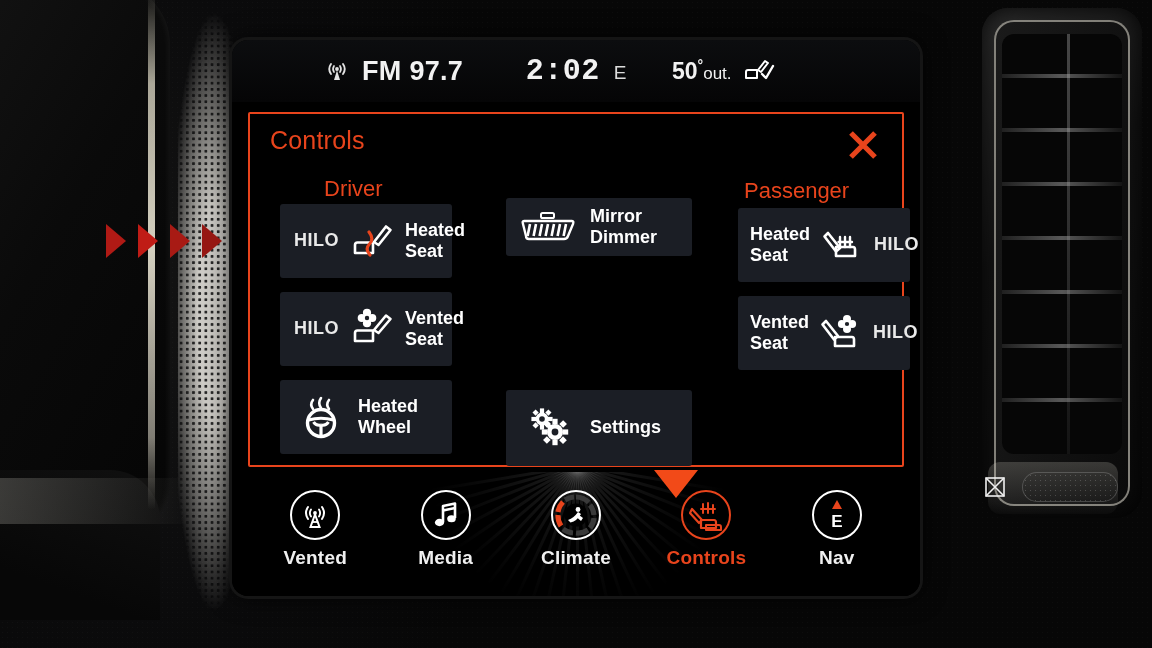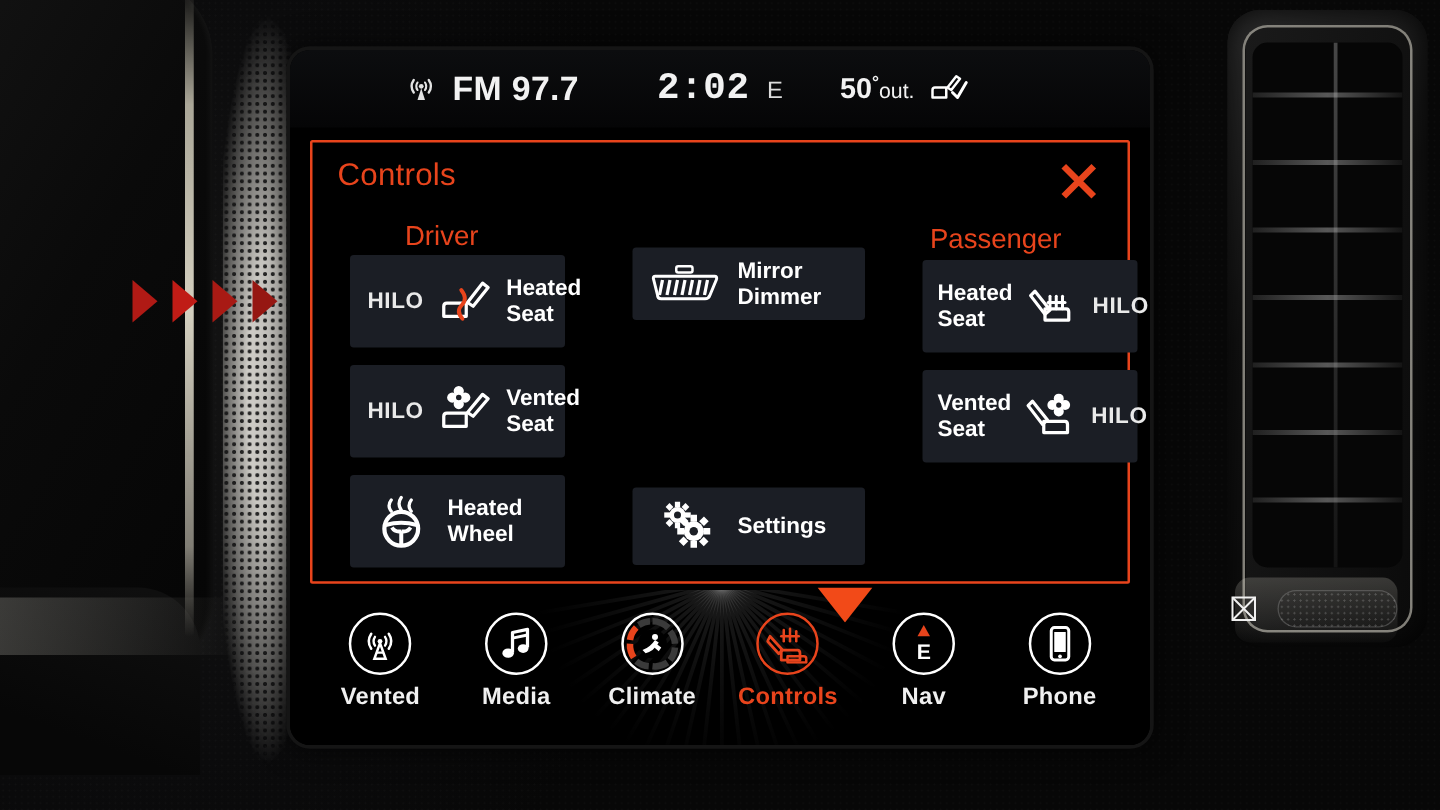--- a/index.html
+++ b/index.html
@@ -154,21 +154,21 @@
   .btn-text { font-size:18px; font-weight:700; line-height:1.18; }
   .btn-text.two { white-space:pre-line; }
   .ic { display:flex; align-items:center; justify-content:center; }
 
   
   .d-heat  { left:30px;  top:90px;  width:172px; height:74px; padding:0 14px; gap:10px; }
   .d-vent  { left:30px;  top:178px; width:172px; height:74px; padding:0 14px; gap:10px; }
   .d-wheel { left:30px;  top:266px; width:172px; height:74px; padding:0 16px; gap:12px; }
   
   .c-mirror  { left:256px; top:84px;  width:186px; height:58px; padding:0 14px; gap:14px; }
-  .c-settings{ left:256px; top:276px; width:186px; height:62px; padding:0 20px; gap:18px; }
+  .c-settings{ left:256px; top:276px; width:186px; height:76px; padding:0 20px; gap:18px; }
   
   .p-heat { left:488px; top:94px;  width:172px; height:74px; padding:0 12px; gap:8px; }
   .p-vent { left:488px; top:182px; width:172px; height:74px; padding:0 12px; gap:8px; }
 
   
   .navbar { position:absolute; left:0; top:432px; width:100%; height:124px; background:#000; }
   .rays { position:absolute; inset:0; overflow:hidden; }
   .ray {
     position:absolute; left:50%; top:-6px; width:3px; height:150px;
     background: linear-gradient(180deg, rgba(255,255,255,.11), rgba(255,255,255,0));
@@ -524,26 +524,16 @@
           </div>
           <div class="navitem">
             <div class="navcircle">
               <svg width="30" height="32" viewBox="0 0 30 32">
                 <path d="M15 1 L20 10 L10 10 Z" fill="#e8441c"></path>
                 <text x="15" y="28" font-family="Liberation Sans, sans-serif" font-size="17" font-weight="700" fill="#fff" text-anchor="middle">E</text>
               </svg>
             </div>
             <div class="navlabel">Nav</div>
           </div>
-          <div class="navitem">
-            <div class="navcircle">
-              <svg width="26" height="30" viewBox="0 0 26 30">
-                <rect x="6" y="2" width="14" height="26" rx="2.6" fill="none" stroke="#fff" stroke-width="2.4"></rect>
-                <rect x="8.4" y="5.6" width="9.2" height="16" fill="#fff"></rect>
-                <circle cx="13" cy="25" r="1.5" fill="#fff"></circle>
-              </svg>
-            </div>
-            <div class="navlabel">Phone</div>
-          </div>
         </div>
     </div>
   </div>
 </div>
 
 </body></html>

